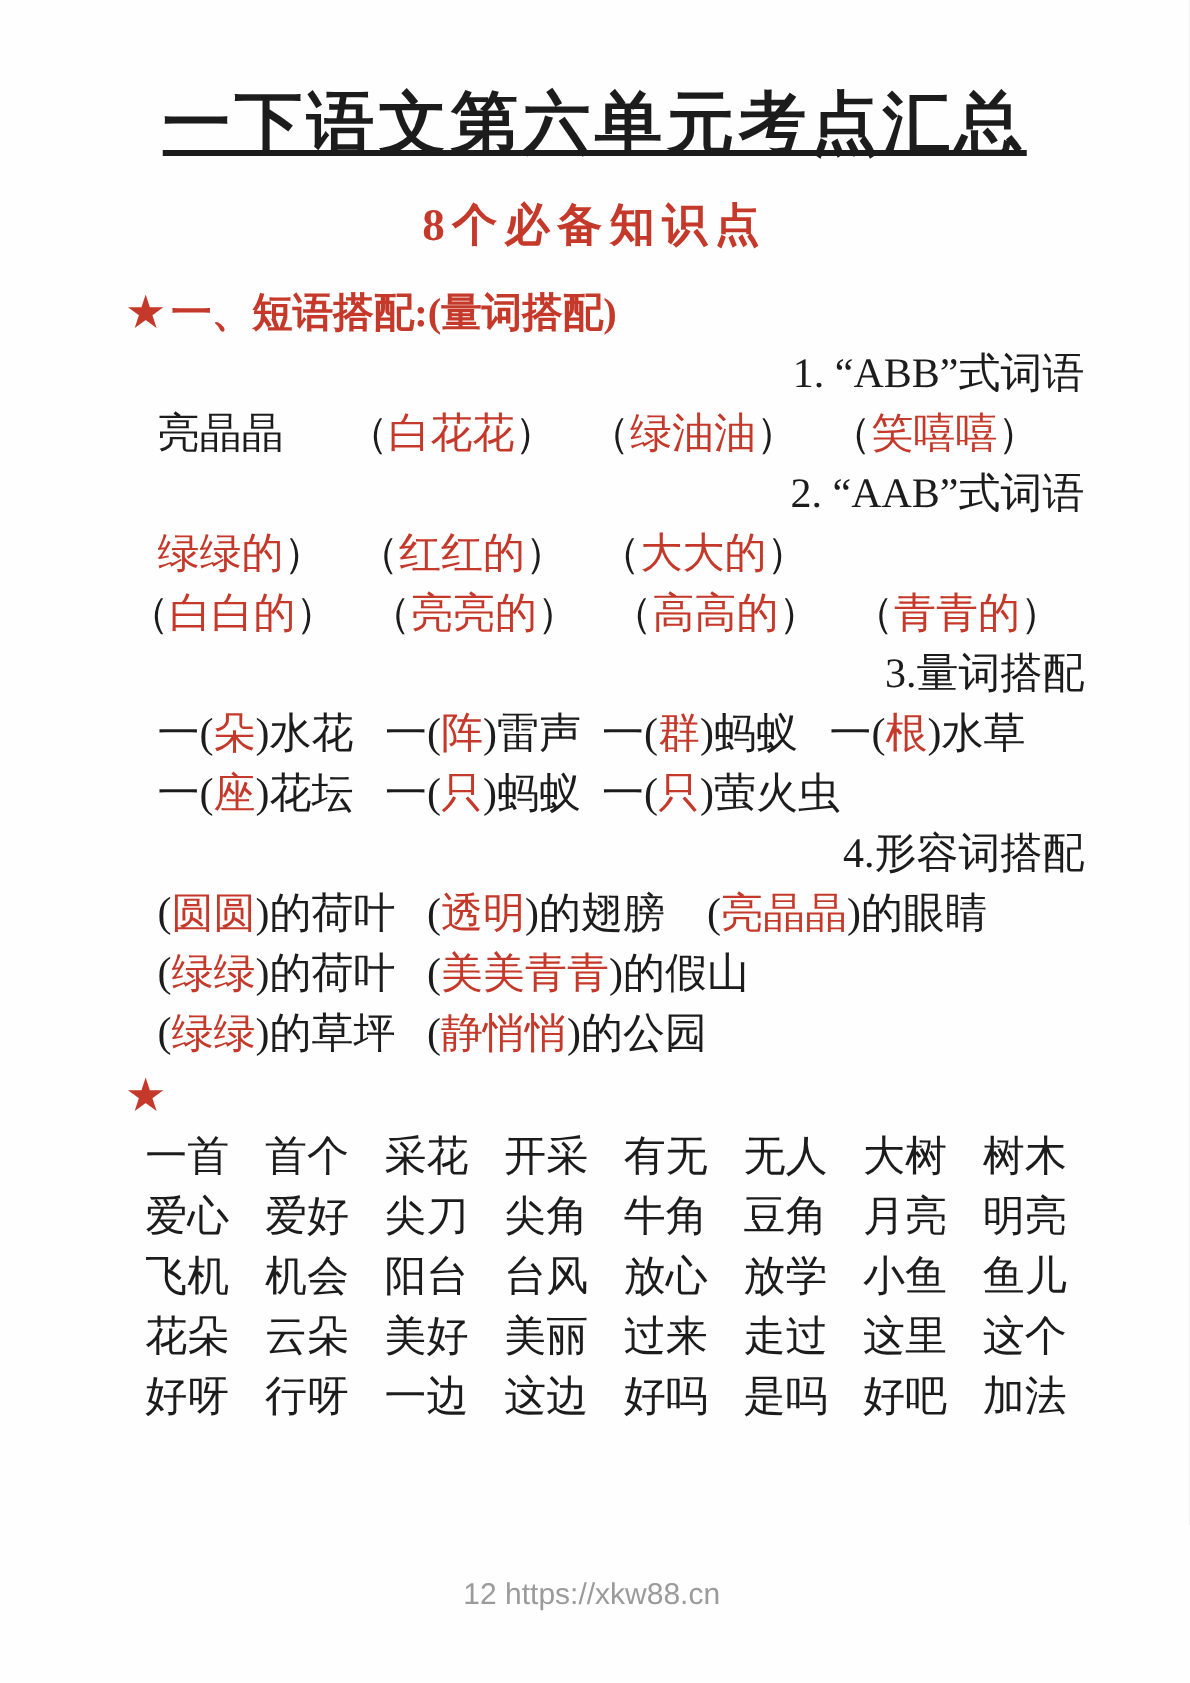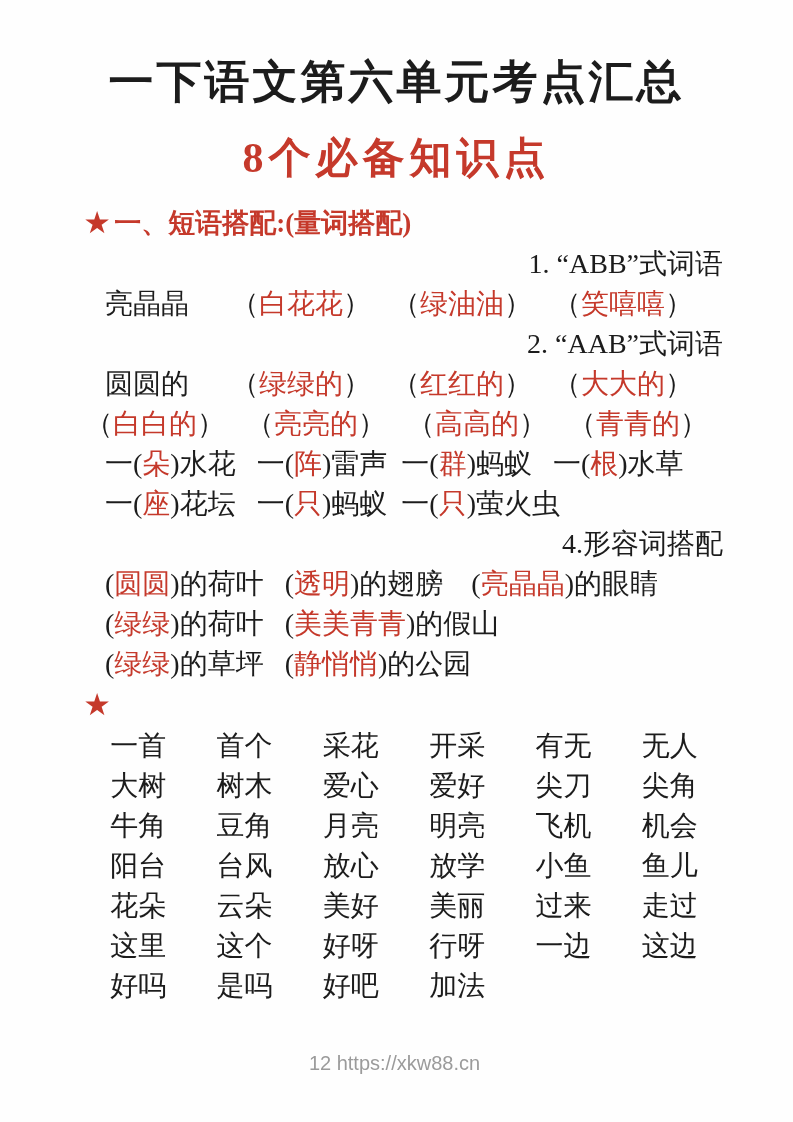--- a/index.html
+++ b/index.html
@@ -15,25 +15,26 @@
     color: var(--ink, #1e1e1e);
   }
   .title {
     margin: 0;
     padding-top: 52px;
     text-align: center;
     font-size: 45px;
     font-weight: 700;
     letter-spacing: 3px;
     color: var(--ink, #141414);
+    text-decoration: underline;
   }
   .subtitle {
     margin: 18px 0 0 0;
     text-align: center;
-    font-size: 42px;
+    font-size: 30px;
     font-weight: 700;
     letter-spacing: 5px;
     color: var(--red, #c5392b);
   }
   .content {
     margin: 16px 70px 0 85px;
   }
   .section-heading {
     display: flex;
     align-items: center;
@@ -55,21 +56,21 @@
     font-size: 28px;
     white-space: pre;
   }
   .line-numbered { padding-left: 12px; justify-content: flex-end; }
   .line-body { padding-left: 20px; }
   .line-flush { padding-left: 0; }
   .red { color: var(--red, #c5392b); }
   .ink { color: var(--ink, #1e1e1e); }
   .word-grid {
     display: grid;
-    grid-template-columns: repeat(6, 1fr);
+    grid-template-columns: repeat(8, 1fr);
     width: 100%;
   }
   .word-cell {
     height: 40px;
     display: flex;
     align-items: center;
     justify-content: center;
     font-size: 28px;
     color: var(--ink, #1e1e1e);
   }
@@ -97,22 +98,23 @@
 
     <div class="section-heading">
       <span class="star">★</span>
       <span>一、短语搭配:(量词搭配)</span>
     </div>
 
     <div>
         <div class="line line-numbered"><span class="ink">1. “ABB”式词语</span></div>
         <div class="line line-body"><span class="ink">亮晶晶      （</span><span class="red">白花花</span><span class="ink">）   （</span><span class="red">绿油油</span><span class="ink">）   （</span><span class="red">笑嘻嘻</span><span class="ink">）</span></div>
         <div class="line line-numbered"><span class="ink">2. “AAB”式词语</span></div>
-        <div class="line line-body"><span class="ink">圆圆的      （</span><span class="red">绿绿的</span><span class="ink">）   （</span><span class="red">红红的</span><span class="ink">）   （</span><span class="red">大大的</span><span class="ink">）</span></div>
+        <div class="line line-body"><span class="red">绿绿的</span><span class="ink">）   （</span><span class="red">红红的</span><span class="ink">）   （</span><span class="red">大大的</span><span class="ink">）</span></div>
         <div class="line line-flush"><span class="ink">（</span><span class="red">白白的</span><span class="ink">）   （</span><span class="red">亮亮的</span><span class="ink">）   （</span><span class="red">高高的</span><span class="ink">）   （</span><span class="red">青青的</span><span class="ink">）</span></div>
+        <div class="line line-numbered"><span class="ink">3.量词搭配</span></div>
         <div class="line line-body"><span class="ink">一(</span><span class="red">朵</span><span class="ink">)水花   一(</span><span class="red">阵</span><span class="ink">)雷声  一(</span><span class="red">群</span><span class="ink">)蚂蚁   一(</span><span class="red">根</span><span class="ink">)水草</span></div>
         <div class="line line-body"><span class="ink">一(</span><span class="red">座</span><span class="ink">)花坛   一(</span><span class="red">只</span><span class="ink">)蚂蚁  一(</span><span class="red">只</span><span class="ink">)萤火虫</span></div>
         <div class="line line-numbered"><span class="ink">4.形容词搭配</span></div>
         <div class="line line-body"><span class="ink">(</span><span class="red">圆圆</span><span class="ink">)的荷叶   (</span><span class="red">透明</span><span class="ink">)的翅膀    (</span><span class="red">亮晶晶</span><span class="ink">)的眼睛</span></div>
         <div class="line line-body"><span class="ink">(</span><span class="red">绿绿</span><span class="ink">)的荷叶   (</span><span class="red">美美</span><span class="red">青青</span><span class="ink">)的假山</span></div>
         <div class="line line-body"><span class="ink">(</span><span class="red">绿绿</span><span class="ink">)的草坪   (</span><span class="red">静悄悄</span><span class="ink">)的公园</span></div>
       </div>
 
     <div class="section-heading">
       <span class="star">★</span>

